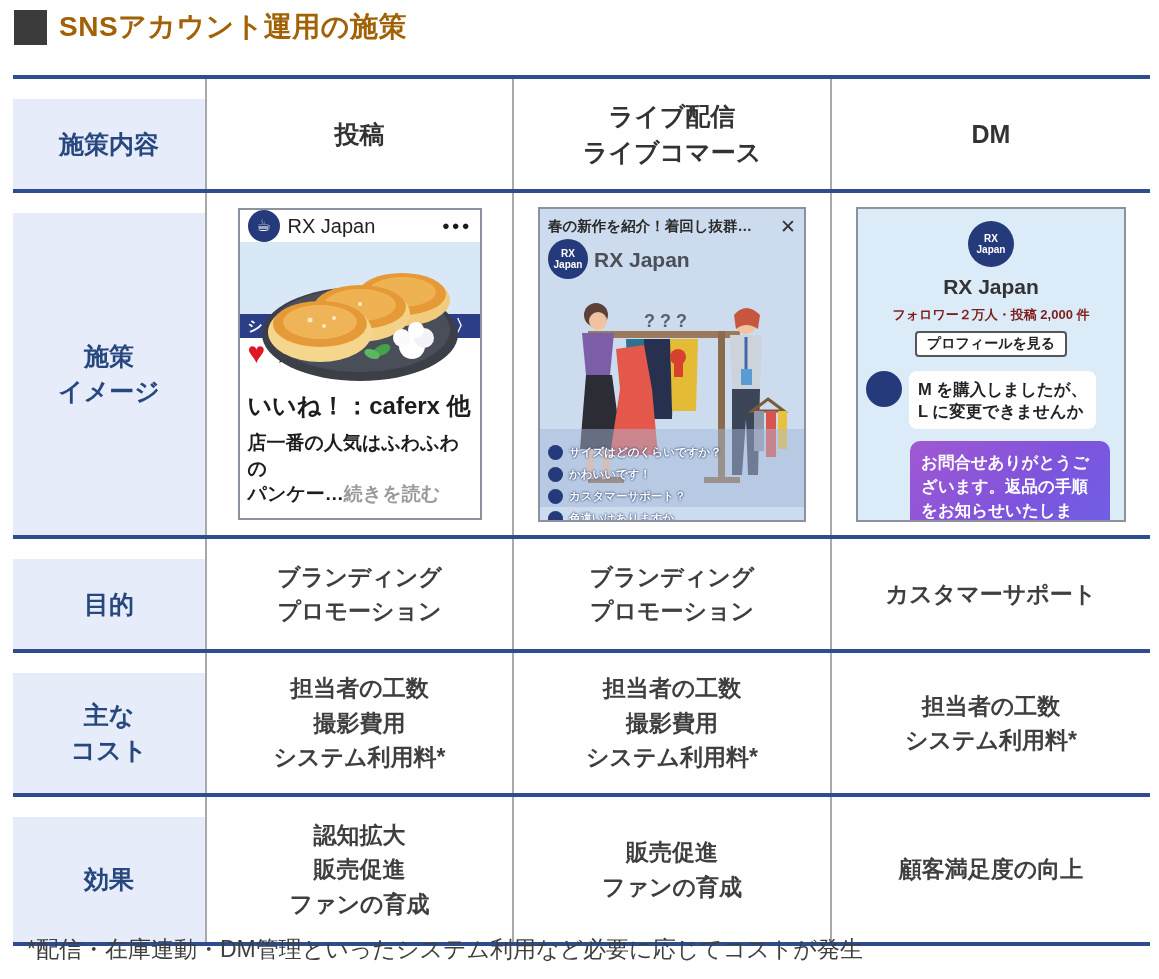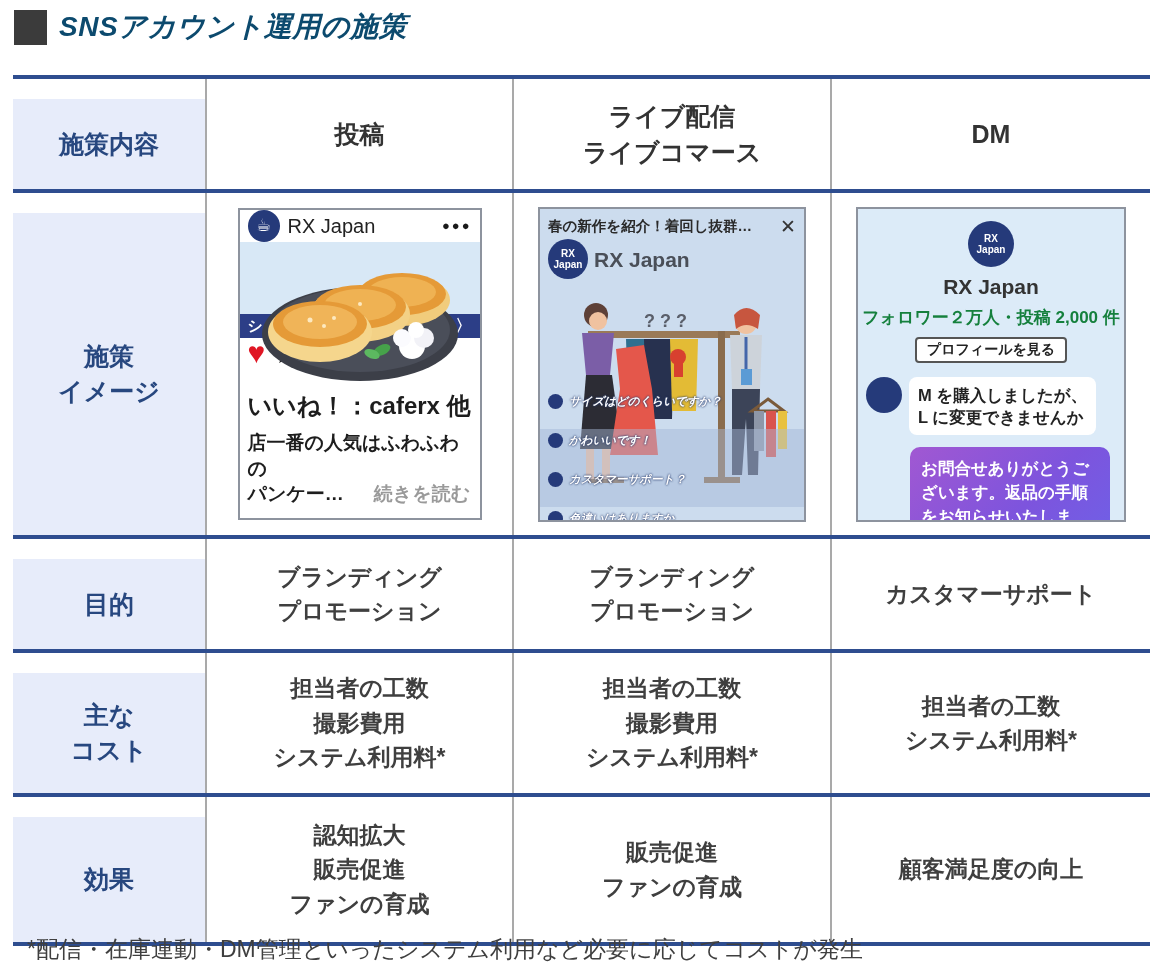--- a/index.html
+++ b/index.html
@@ -2,21 +2,21 @@
 <html><head>
 <meta charset="utf-8">
 <style>
   html,body{margin:0;padding:0;background:#ffffff;}
   body{width:1159px;height:979px;position:relative;overflow:hidden;
        font-family:"Liberation Sans","DejaVu Sans",sans-serif;color:#3f3f3f;}
 
   
   .page-header{position:absolute;left:14px;top:8px;display:flex;align-items:center;gap:12px;}
   .title-square{width:33px;height:35px;background:#3b3b3b;}
-  .page-title{font-size:28px;font-weight:bold;color:#0c4a6e;letter-spacing:.5px;font-style:italic;}
+  .page-title{font-size:28px;font-weight:bold;color:#a16207;letter-spacing:.5px;}
 
   
   .snstable{position:absolute;left:13px;top:75px;width:1137px;border-top:4px solid #2e4d8f;}
   .t-row{display:grid;grid-template-columns:192px 307px 318px 320px;border-bottom:4px solid #2e4d8f;}
   .t-cell{display:flex;align-items:center;justify-content:center;text-align:center;
           white-space:pre-line;font-weight:bold;}
   .t-cell.body{border-left:2px solid #a9a9a9;font-size:23px;color:#3f3f3f;line-height:1.5;}
   .t-cell.label{background:#e7ecfa;color:#27477f;font-size:25px;line-height:1.4;margin-top:20px;}
   .t-cell.colhead{font-size:25px;color:#333;line-height:1.45;}
   .row-header{height:110px;}
@@ -45,43 +45,43 @@
   .post-actions{height:36px;display:flex;align-items:center;padding:0 8px;gap:9px;}
   .heart{color:#e01624;font-size:30px;line-height:1;}
   .action-svg{display:block;}
   .pager-dots{display:flex;gap:4px;margin-left:4px;align-items:center;}
   .dot{width:9px;height:9px;border-radius:50%;}
   .dot.blue{background:#2f6bd7;}
   .dot.gray{background:#9b9b9b;}
   .post-likes{padding:0 8px;font-size:24px;color:#1d1d1d;text-align:left;margin-top:20px;}
   .post-caption{padding:6px 8px 11px;font-size:19px;color:#1d1d1d;text-align:left;
                 line-height:1.35;white-space:pre-line;}
-  .read-more{color:#9a9a9a;margin-left:30px;}
+  .read-more{color:#9a9a9a;}
 
   
   .live-card{width:268px;height:315px;background:#ccdcee;display:flex;flex-direction:column;}
   .live-titlebar{display:flex;align-items:center;padding:7px 8px 2px;gap:6px;}
   .live-title{font-size:14.5px;font-weight:bold;color:#2a2a2a;flex:1;text-align:left;}
   .live-close{font-size:19px;color:#333;font-weight:bold;line-height:1;}
   .live-account{display:flex;align-items:center;gap:6px;padding:0 8px;}
   .live-avatar{width:40px;height:40px;font-size:10px;font-weight:bold;white-space:pre-line;line-height:1.1;text-align:center;}
   .live-name{font-size:21px;color:#4a4f58;}
   .live-stage{flex:1;position:relative;}
   .live-stage svg{position:absolute;inset:0;}
-  .live-comments{position:absolute;left:8px;bottom:-8px;display:flex;flex-direction:column;gap:22px;font-style:italic;}
+  .live-comments{position:absolute;left:8px;bottom:-8px;display:flex;flex-direction:column;gap:5px;}
   .live-comment{display:flex;align-items:center;gap:6px;}
   .live-comment .cdot{width:15px;height:15px;border-radius:50%;background:#253a7a;flex:0 0 auto;}
   .live-comment .ctext{font-size:11.5px;color:#fff;font-weight:bold;
         text-shadow:0 0 2px rgba(40,60,110,.9),0 0 2px rgba(40,60,110,.9);}
 
   
   .dm-card{width:270px;height:315px;background:#dcebf8;display:flex;flex-direction:column;align-items:center;}
   .dm-avatar{width:46px;height:46px;margin-top:12px;font-size:10px;font-weight:bold;white-space:pre-line;line-height:1.1;text-align:center;}
   .dm-name{font-size:21px;color:#333;margin-top:4px;}
-  .dm-stats{font-size:17px;color:#15803d;margin-top:3px;}
+  .dm-stats{font-size:13px;color:#7f1d1d;margin-top:3px;}
   .dm-profile-btn{margin-top:6px;background:#fff;border:2px solid #555;border-radius:4px;
                   font-size:14px;color:#222;padding:2px 10px;font-weight:bold;}
   .dm-incoming{display:flex;gap:7px;margin-top:14px;align-self:flex-start;padding-left:8px;}
   .dm-user-dot{width:36px;height:36px;}
   .dm-in-bubble{background:#fff;border-radius:8px;padding:7px 9px;font-size:16.5px;font-weight:bold;
                 color:#222;text-align:left;white-space:pre-line;line-height:1.35;}
   .dm-reply{align-self:flex-end;margin:12px 14px 0 0;width:178px;
             background:linear-gradient(135deg,#a158d2 0%,#7d54dd 55%,#6d62e8 100%);
             border-radius:10px;padding:10px 11px;font-size:16.5px;font-weight:bold;color:#fff;
             text-align:left;line-height:1.45;}

